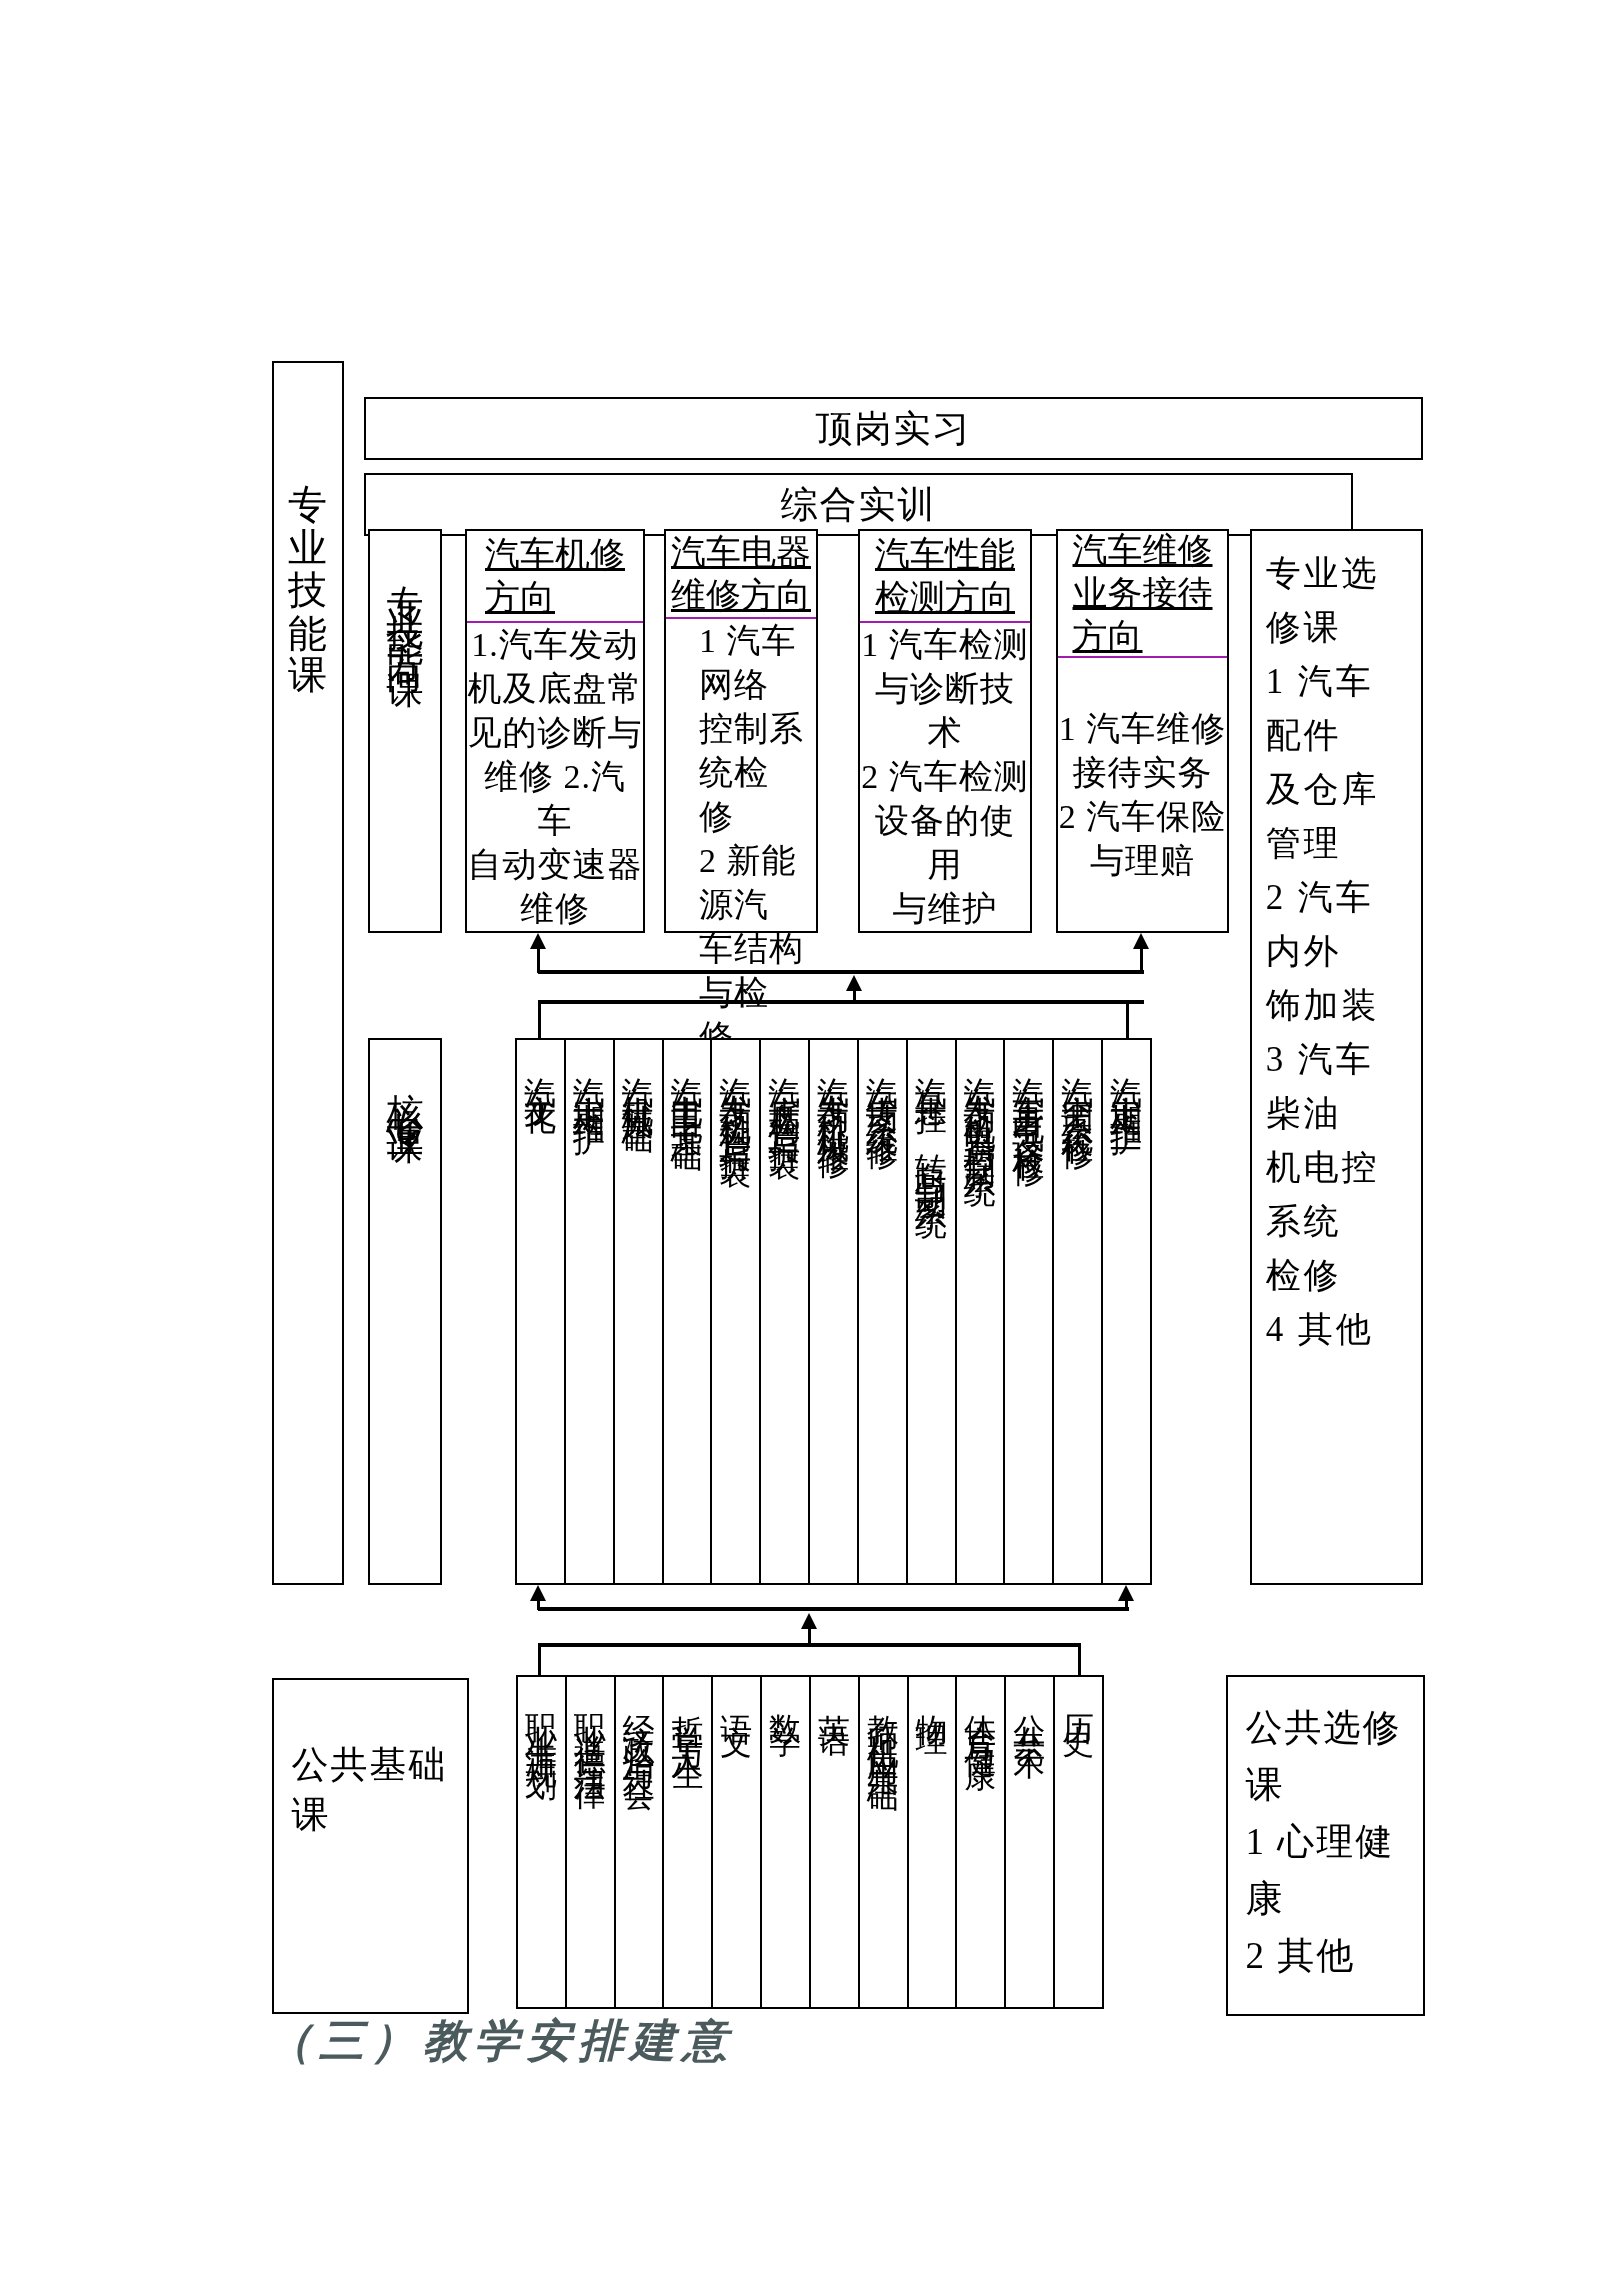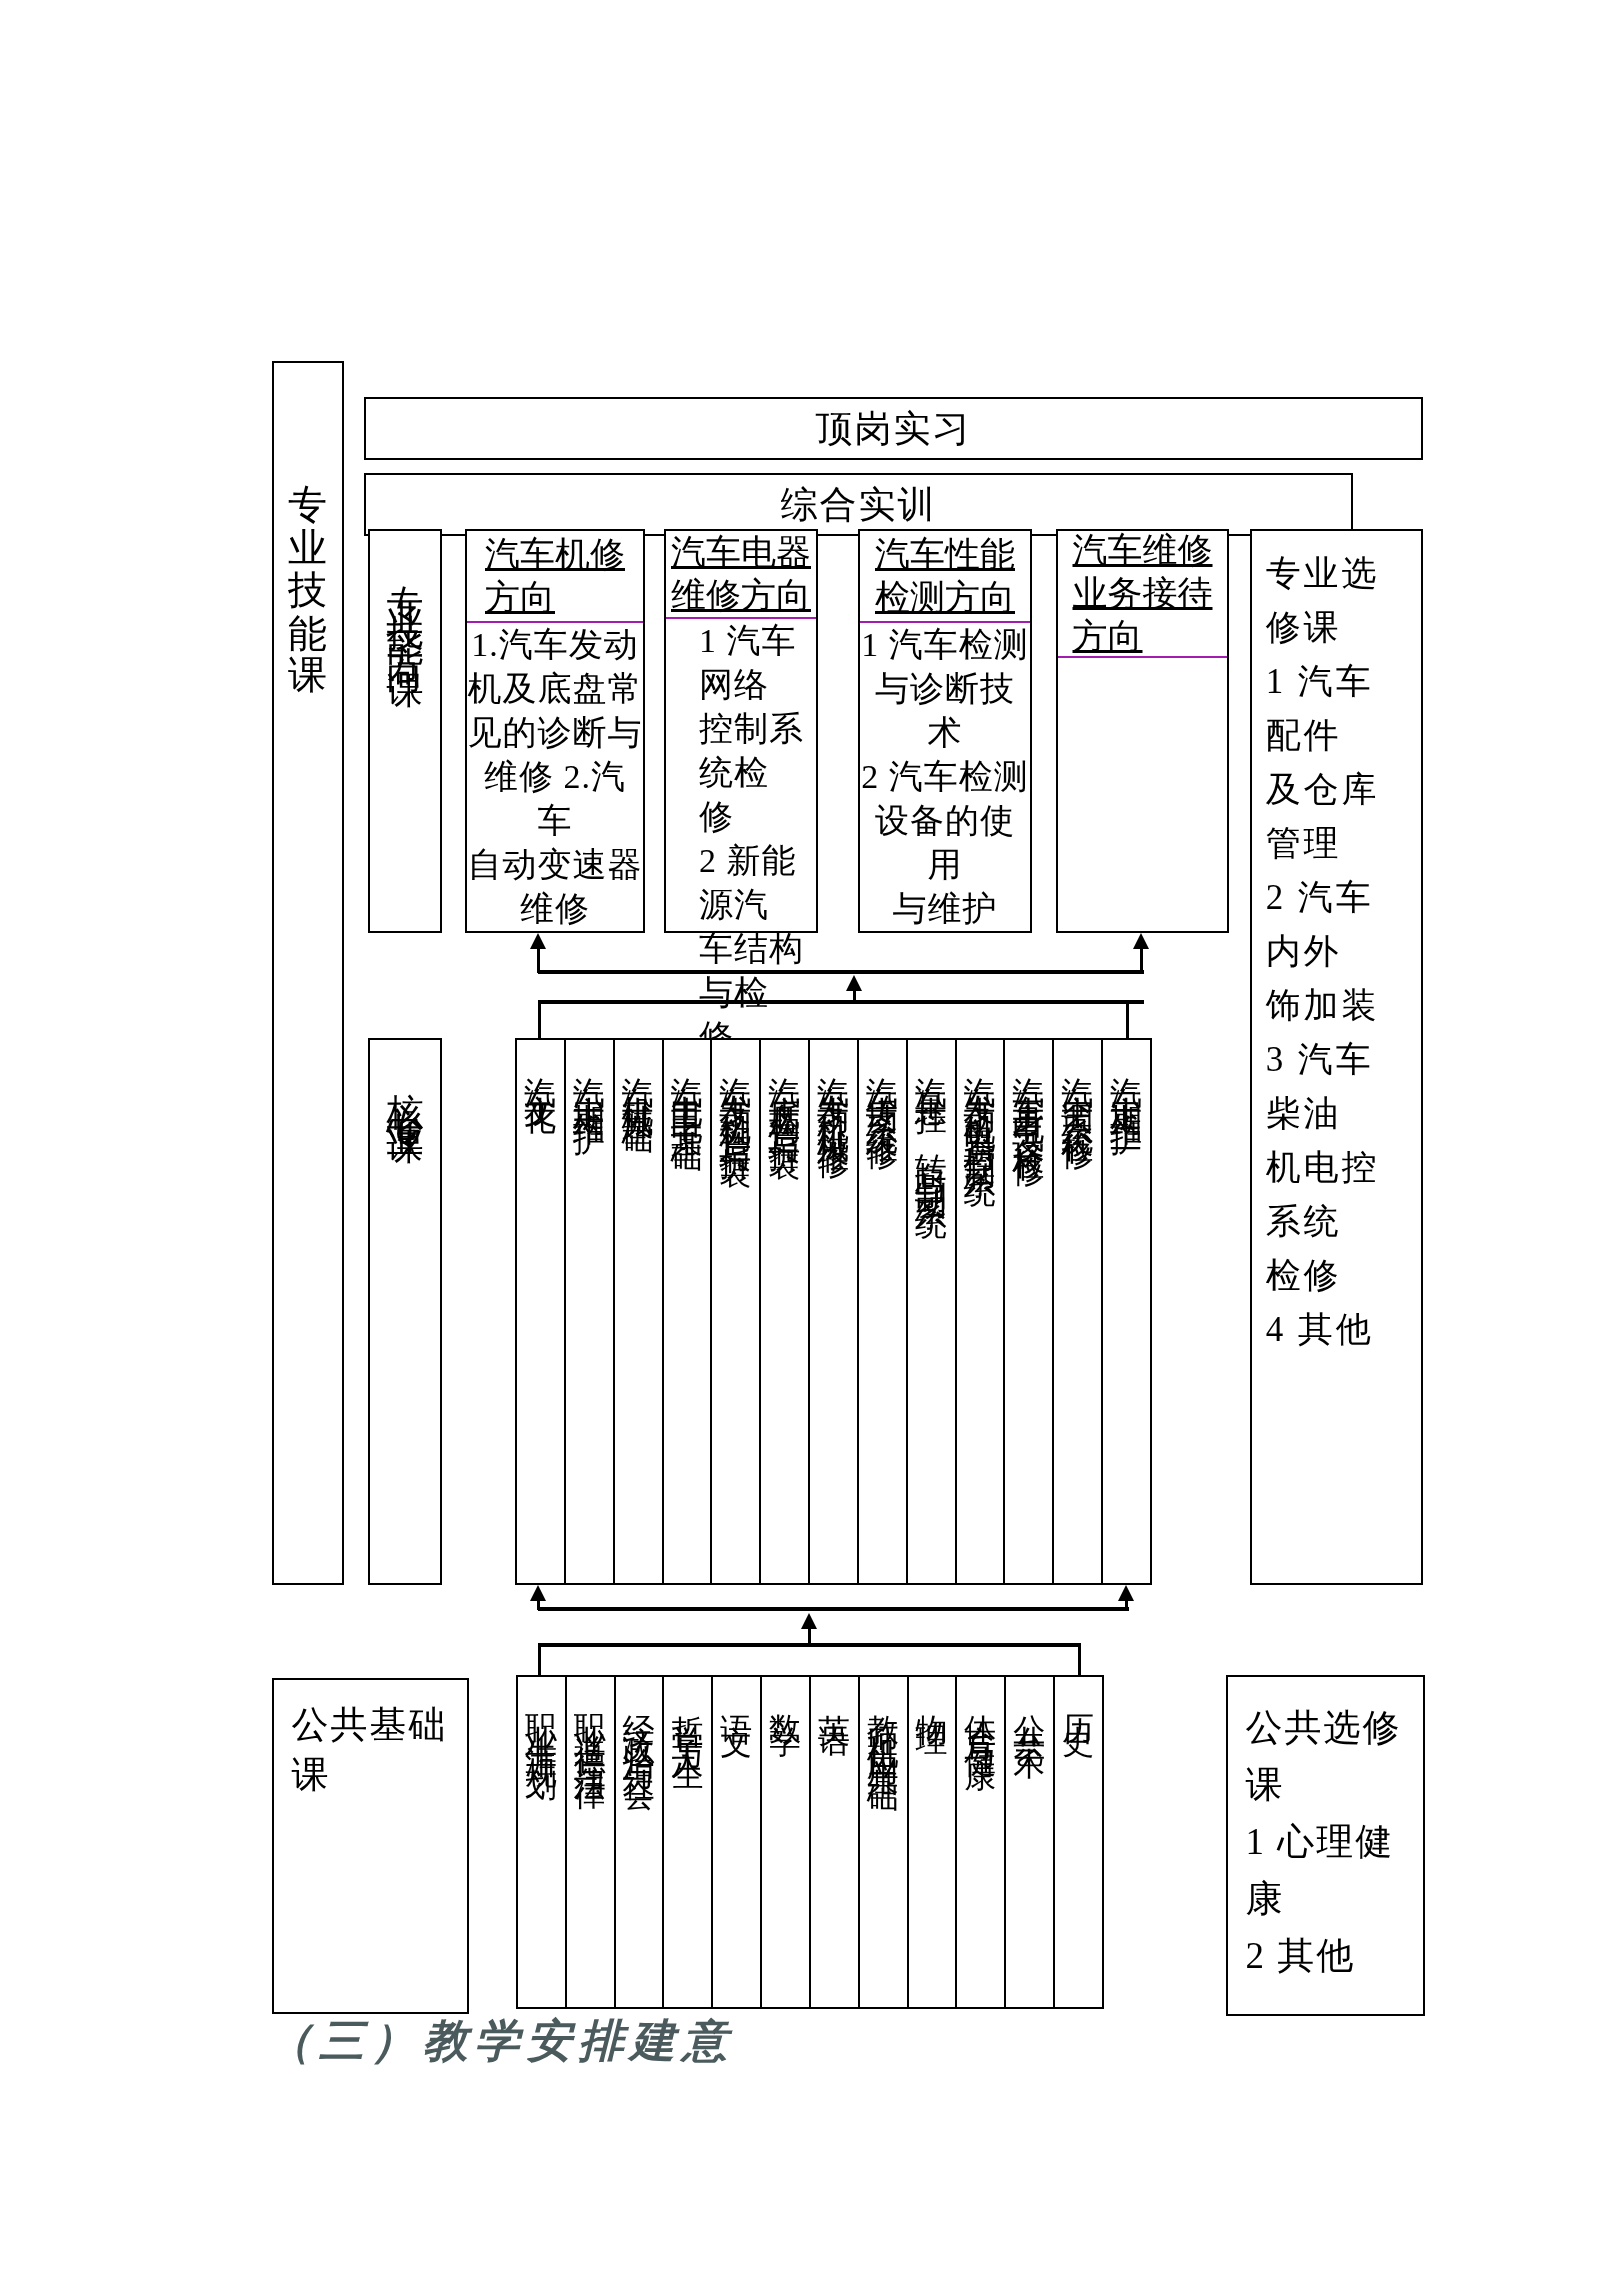--- a/index.html
+++ b/index.html
@@ -34,21 +34,21 @@
 
   
   .cols{display:flex;flex-direction:row;align-items:stretch;}
   .col{flex:1;border-right:2px solid #000;display:flex;justify-content:center;box-sizing:border-box;}
   .col:last-child{border-right:none;}
   .col .vtext{padding-top:11.8px;}
   .corecol .vtext{font-size:32px;letter-spacing:8.8px;}
   .basiccol .vtext{font-size:32px;letter-spacing:10.8px;}
 
   
-  .lbl-basic{padding:19.6px 0 0 17.6px;font-size:37px;letter-spacing:2px;}
+  .lbl-basic{padding:19.6px 0 0 17.6px;font-size:37px;letter-spacing:2px;margin-top:40px;}
 
   
   .hline{position:absolute;background:#000;height:3.9px;}
   .vstem{position:absolute;background:#000;width:2.9px;}
   .ahead{position:absolute;width:0;height:0;border-left:8.8px solid transparent;border-right:8.8px solid transparent;border-bottom:16.7px solid #000;}
 
   .caption{position:absolute;font-size:45px;font-weight:700;font-style:italic;letter-spacing:6.9px;color:#4b5b5d;font-family:"Liberation Serif",serif;}
 </style>
 </head>
 <body>
@@ -112,20 +112,26 @@
 设备的使用
 与维护</div>
     </div>
   </div>
 
   <div class="box dirbox" style="left:1056px;top:529px;width:173px;height:404px;">
     <div class="dirhead">
       <div class="t">汽车维修
 业务接待
 方向</div>
+    </div>
+    <div class="dirdetail">
+      <div class="t">1 汽车维修
+接待实务
+2 汽车保险
+与理赔</div>
     </div>
   </div>
 
   <div class="box" style="left:1250px;top:529px;width:173px;height:1056px;">
     <div class="elect">专业选修课
 1 汽车配件
 及仓库管理
 2 汽车内外
 饰加装
 3 汽车柴油

